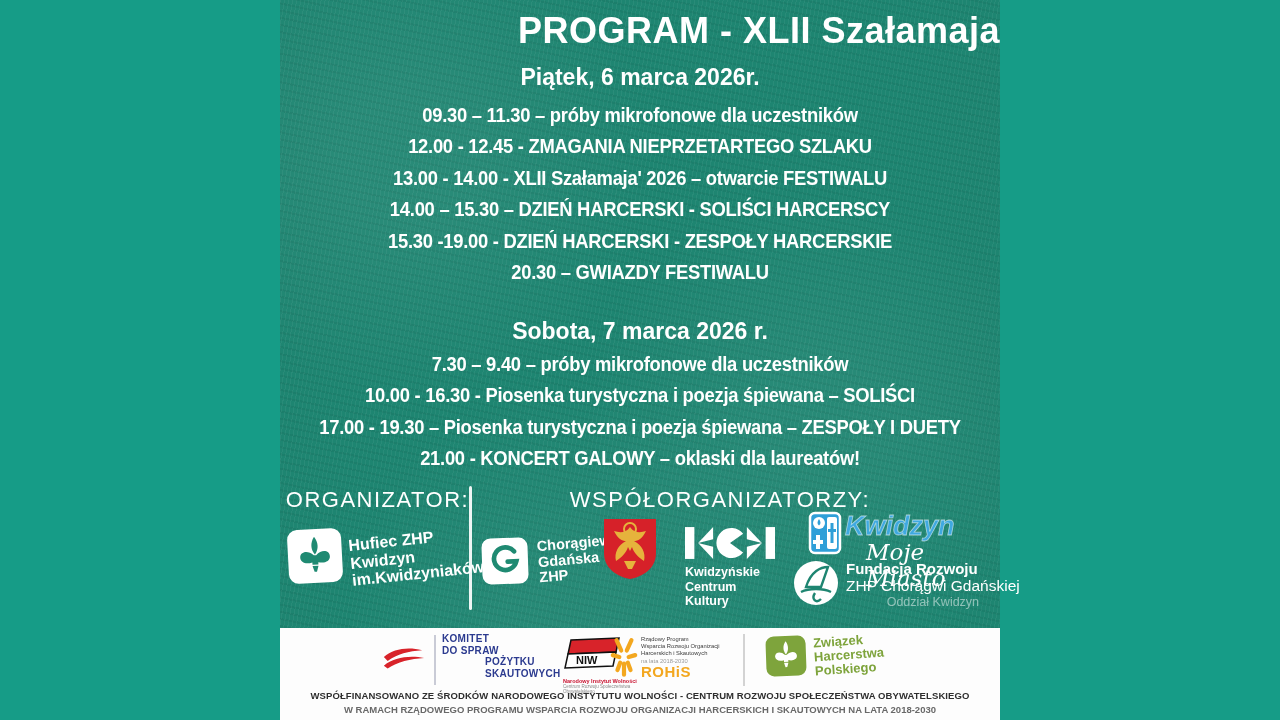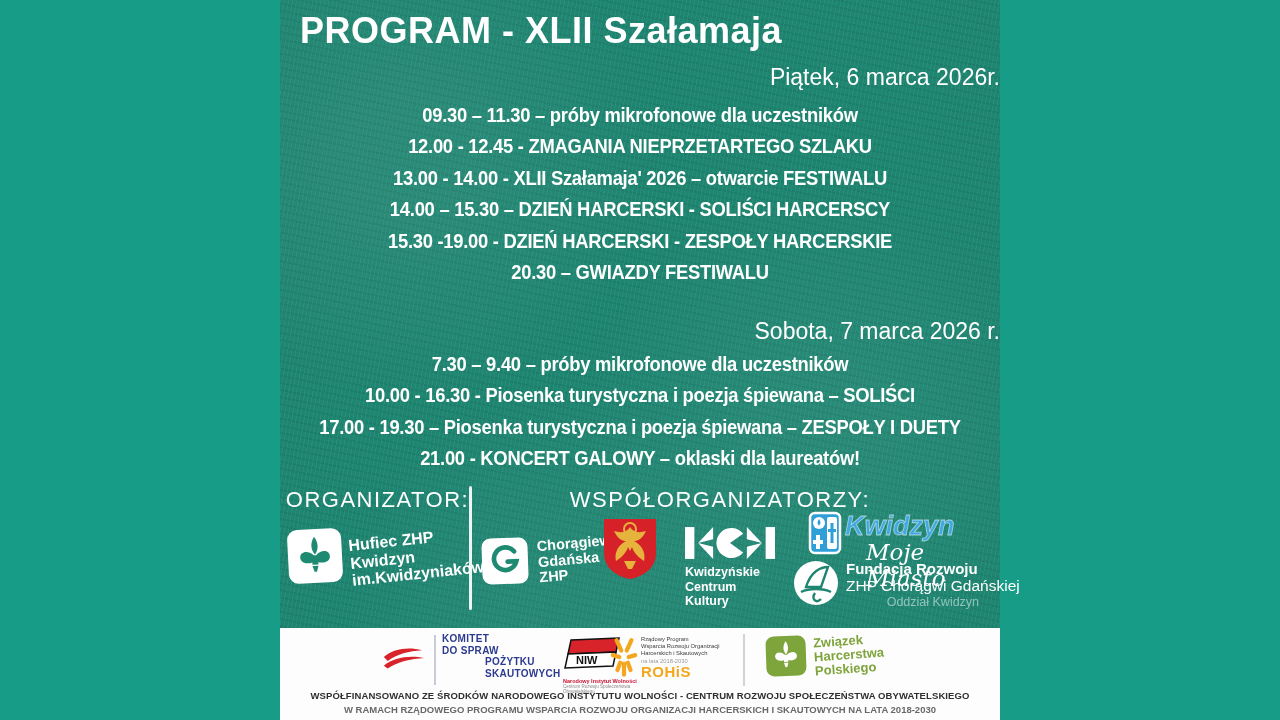--- a/index.html
+++ b/index.html
@@ -13,25 +13,25 @@
     background-color:#1e8571;
     background-image:
       radial-gradient(circle at 18% 22%, rgba(255,255,255,0.05) 0 8%, transparent 30%),
       radial-gradient(circle at 75% 60%, rgba(255,255,255,0.045) 0 10%, transparent 35%),
       radial-gradient(circle at 40% 85%, rgba(255,255,255,0.04) 0 8%, transparent 30%),
       repeating-linear-gradient(100deg, rgba(255,255,255,0.05) 0 1px, transparent 1px 4px),
       repeating-linear-gradient(12deg, rgba(8,70,58,0.10) 0 2px, transparent 2px 7px);
     color:#fff;
   }
 
-  .title { position:absolute; top:10px; left:0; width:100%; text-align:left;
+  .title { position:absolute; top:10px; left:0; width:100%; text-align:right;
            font-size:36px; font-weight:bold; letter-spacing:0.5px;padding-left:20px; }
 
-  .day-head { position:absolute; left:0; width:100%; text-align:right;
-              font-size:23px; font-weight:normal; }
+  .day-head { position:absolute; left:0; width:100%; text-align:center;
+              font-size:23px; font-weight:bold; }
   .day1-head { top:64px; }
   .day2-head { top:318px; }
 
   .sched { position:absolute; left:0; width:100%; }
   .day1-lines { top:100px; }
   .day2-lines { top:349px; }
   .sched-line { height:31.4px; line-height:31.4px; text-align:center; white-space:nowrap;
                 font-size:20px; font-weight:bold; letter-spacing:-0.3px;
                 transform:scaleX(0.92); transform-origin:center; }
 

